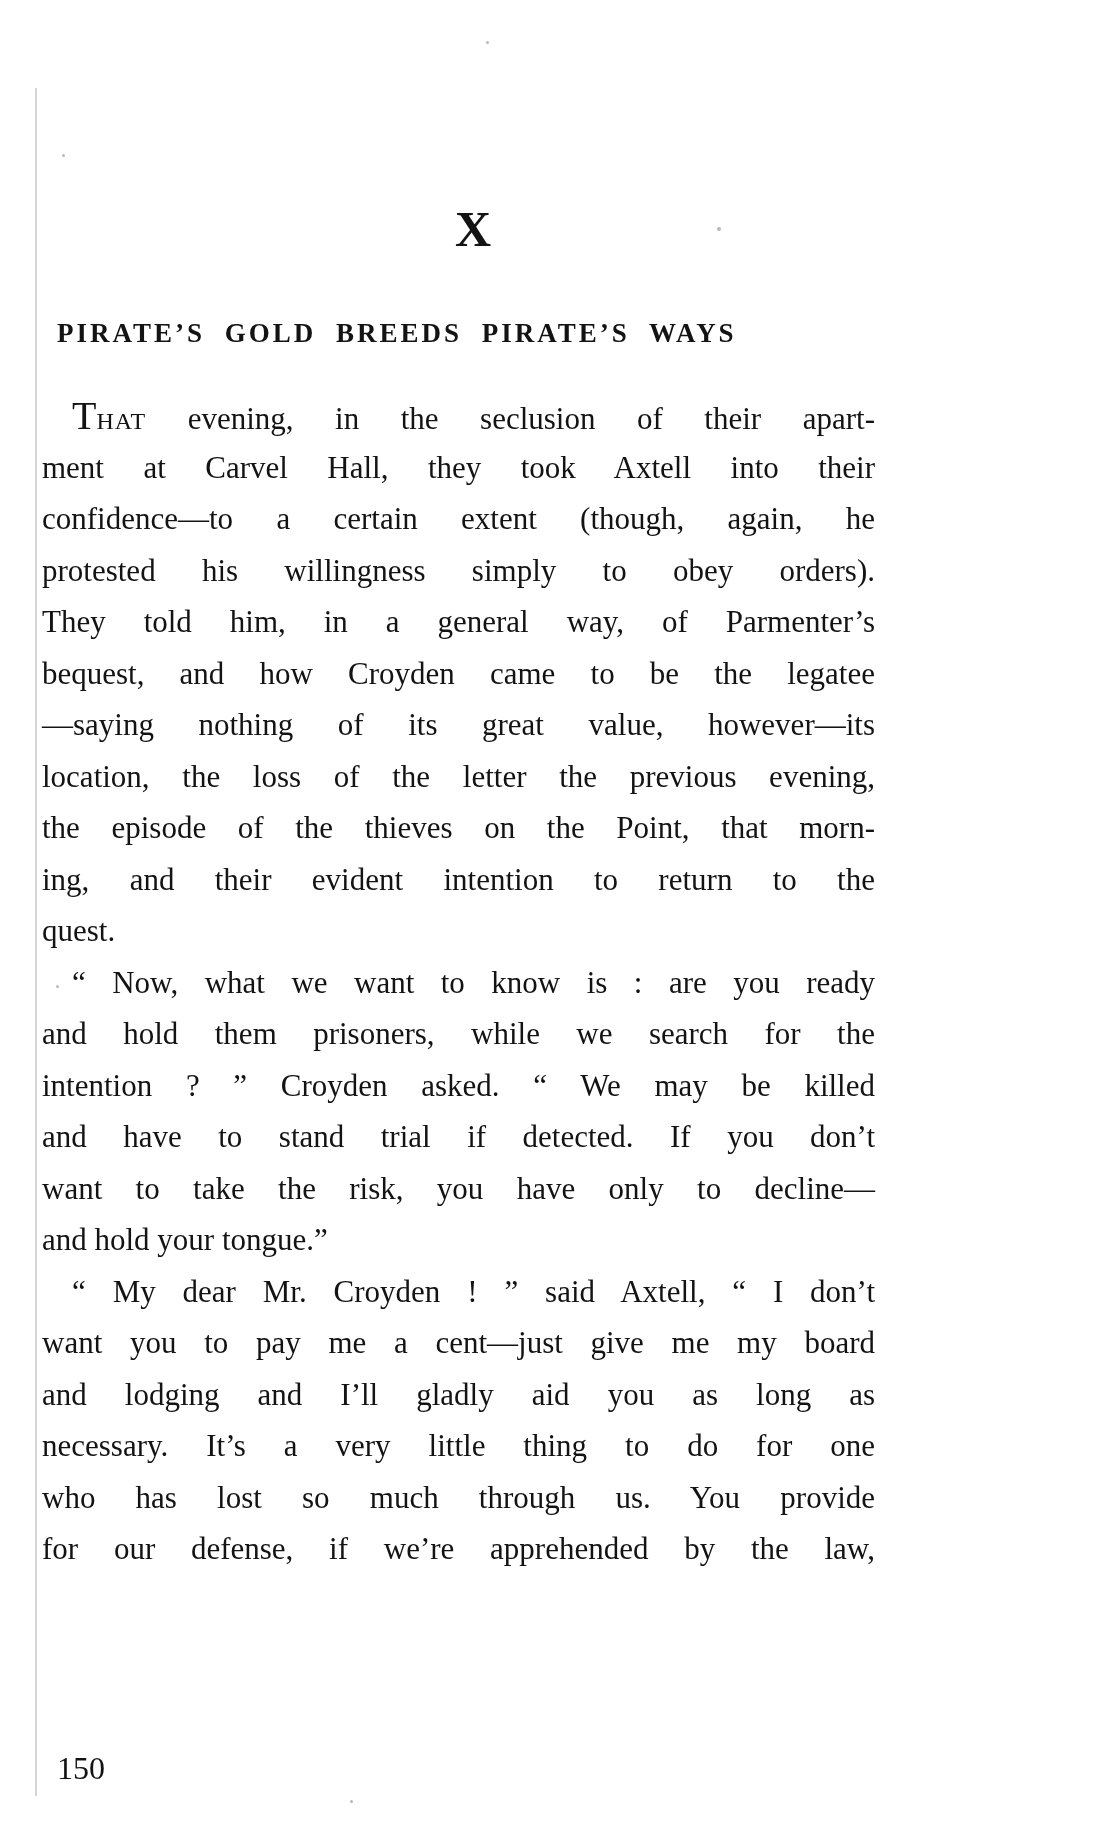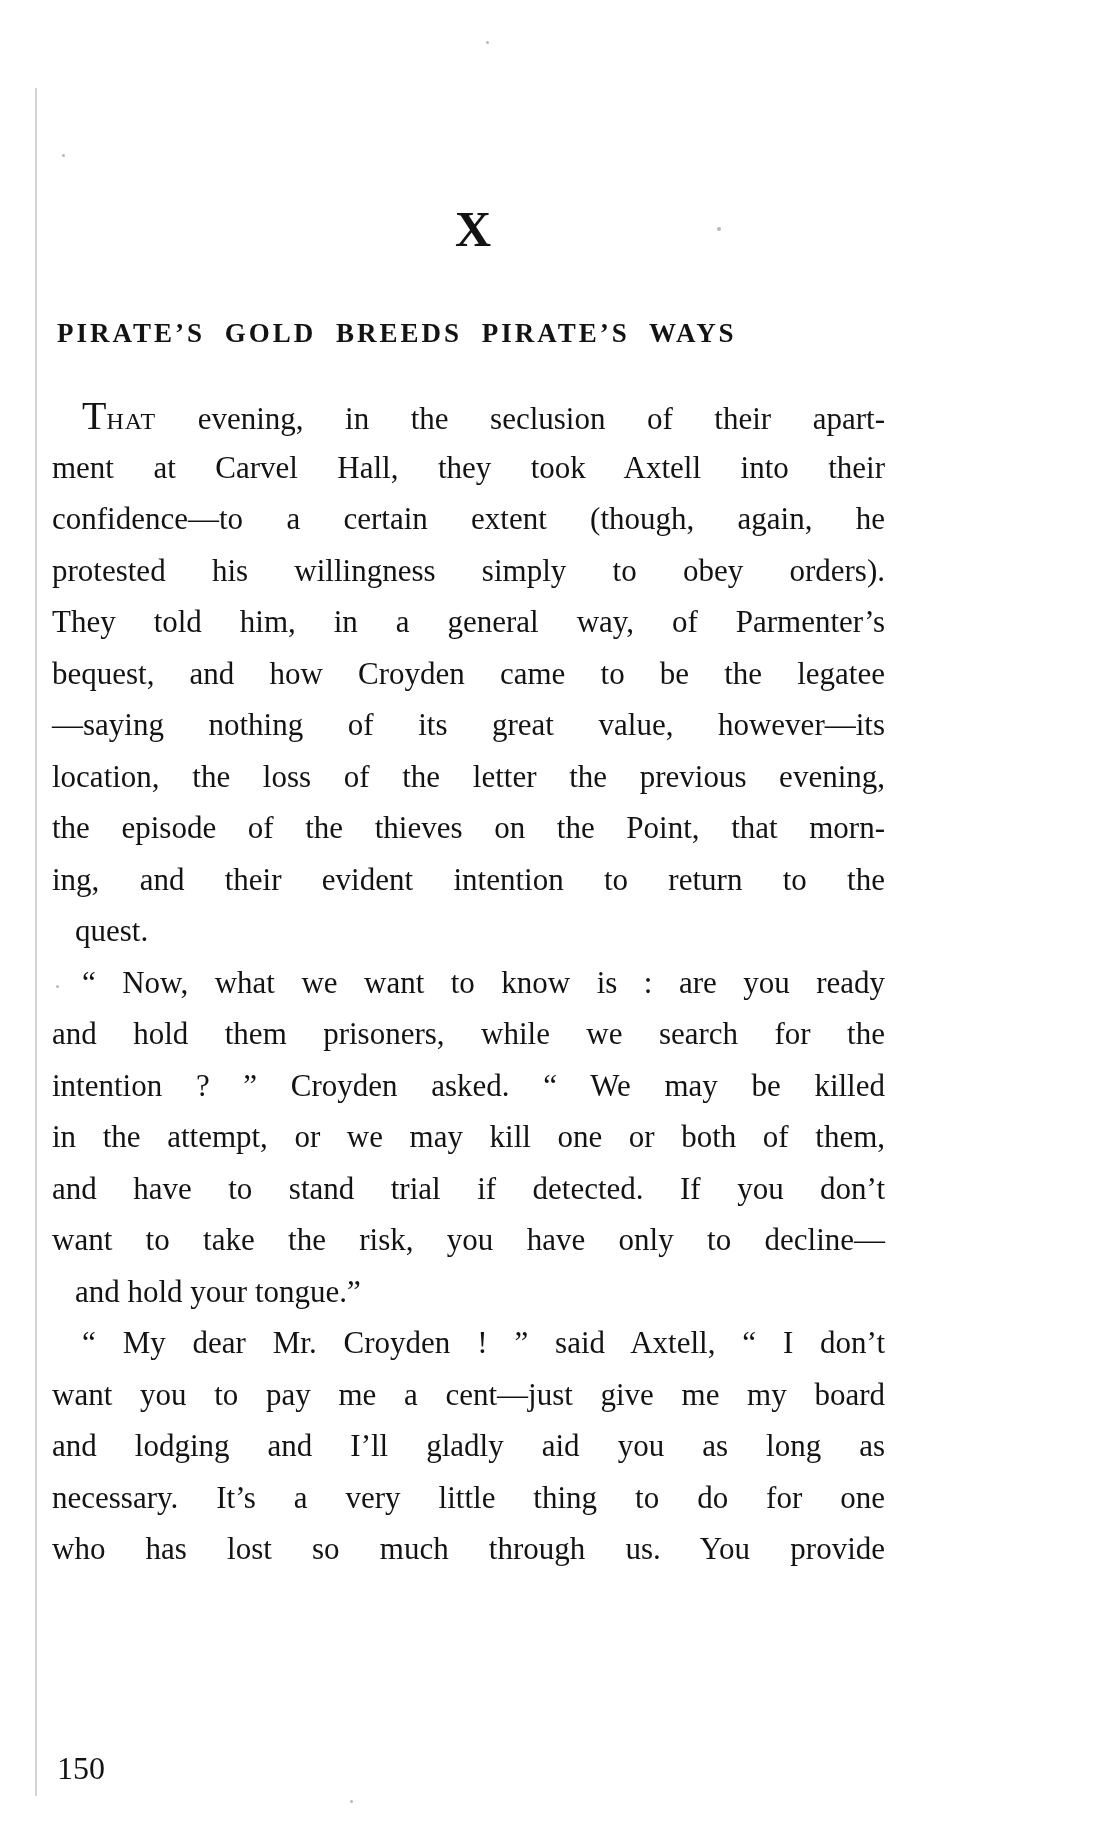--- a/index.html
+++ b/index.html
@@ -31,32 +31,32 @@
     position:absolute;
     top:318px;left:57px;width:833px;
     font-size:27px;
     font-weight:bold;
     letter-spacing:3px;
     word-spacing:10px;
     white-space:nowrap;
   }
   .body-text{
     position:absolute;
-    top:390px;left:52px;width:833px;
+    top:390px;left:42px;width:833px;
     font-size:31px;
   }
   .line{
     height:51.5px;
     line-height:51.5px;
     text-align:justify;
     text-align-last:justify;
     white-space:nowrap;
   }
   .line.first{ text-indent:30px; }
-  .line.last{ text-align-last:left;margin-left:23px; }
+  .line.last{ text-align-last:left; }
   .lead-t{ font-size:40px; }
   .lead-caps{ font-size:24px; letter-spacing:1px; }
   .page-number{
     position:absolute;
     top:1742px;left:57px;width:833px;
     text-align:left;
     font-size:32px;
     line-height:52px;
   }
 </style>
@@ -87,28 +87,28 @@
     <div class="line">bequest, and how Croyden came to be the legatee</div>
     <div class="line">—saying nothing of its great value, however—its</div>
     <div class="line">location, the loss of the letter the previous evening,</div>
     <div class="line">the episode of the thieves on the Point, that morn-</div>
     <div class="line">ing, and their evident intention to return to the</div>
     <div class="line last">quest.</div>
 
     <div class="line first">“ Now, what we want to know is : are you ready</div>
     <div class="line">and hold them prisoners, while we search for the</div>
     <div class="line">intention ? ” Croyden asked. “ We may be killed</div>
-    <div class="line">in the attempt, or we may kill one or both of them,</div>
     <div class="line">and have to stand trial if detected. If you don’t</div>
     <div class="line">want to take the risk, you have only to decline—</div>
     <div class="line last">and hold your tongue.”</div>
 
     <div class="line first">“ My dear Mr. Croyden ! ” said Axtell, “ I don’t</div>
     <div class="line">want you to pay me a cent—just give me my board</div>
     <div class="line">and lodging and I’ll gladly aid you as long as</div>
     <div class="line">necessary. It’s a very little thing to do for one</div>
     <div class="line">who has lost so much through us. You provide</div>
+    <div class="line">for our defense, if we’re apprehended by the law,</div>
 
   </div>
 
   <div class="page-number">150</div>
 
 </div>
 
 </body></html>

